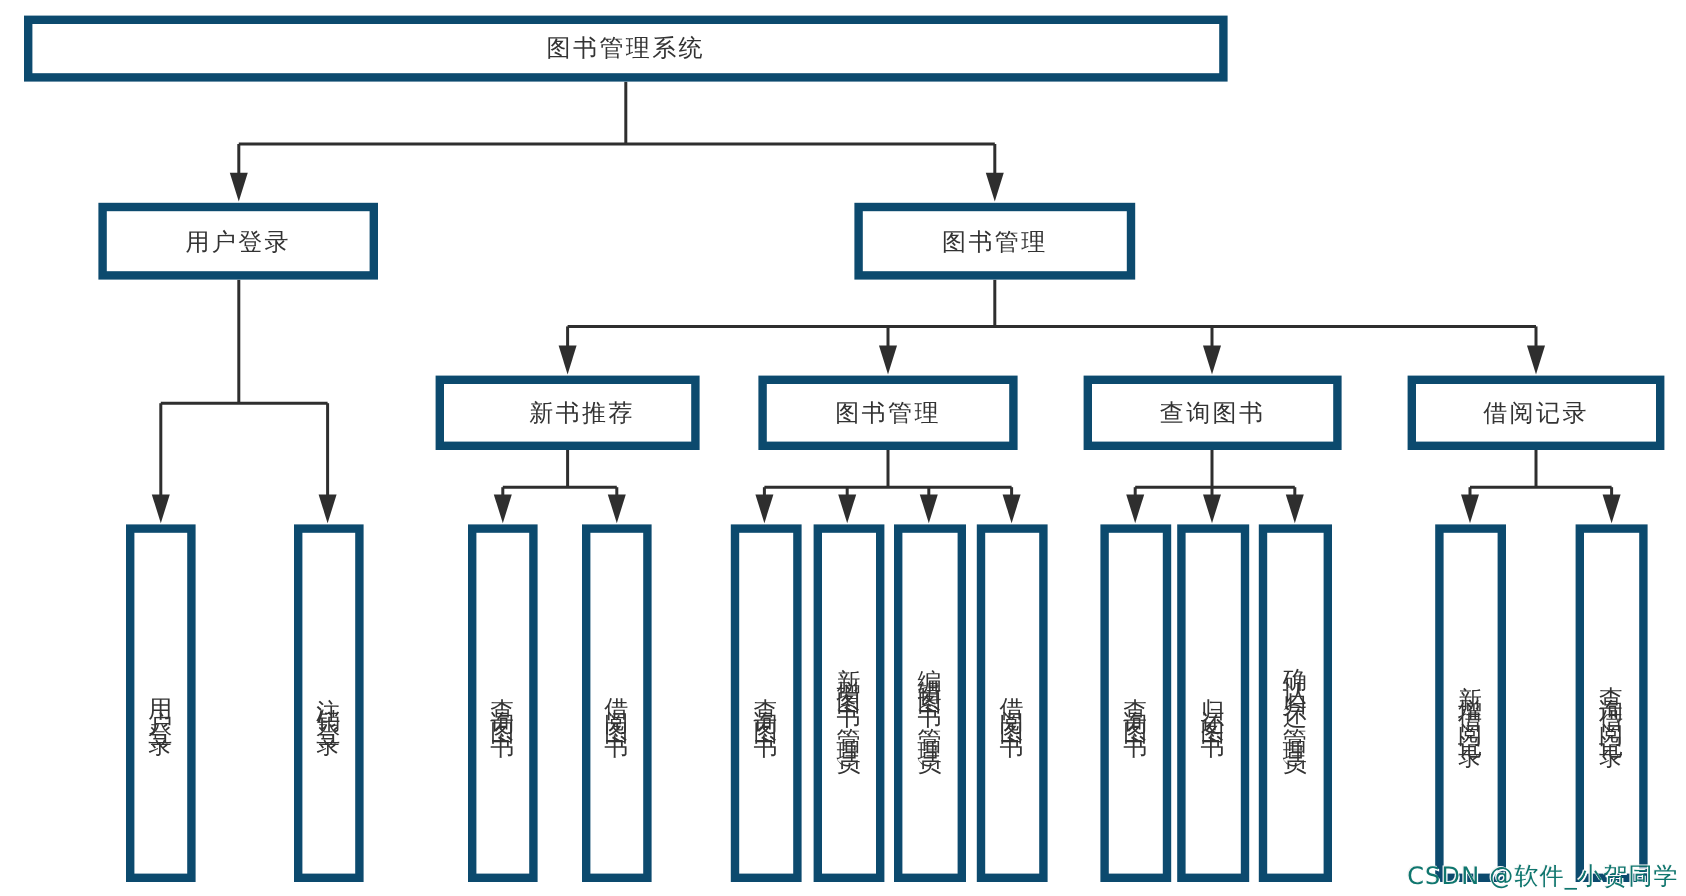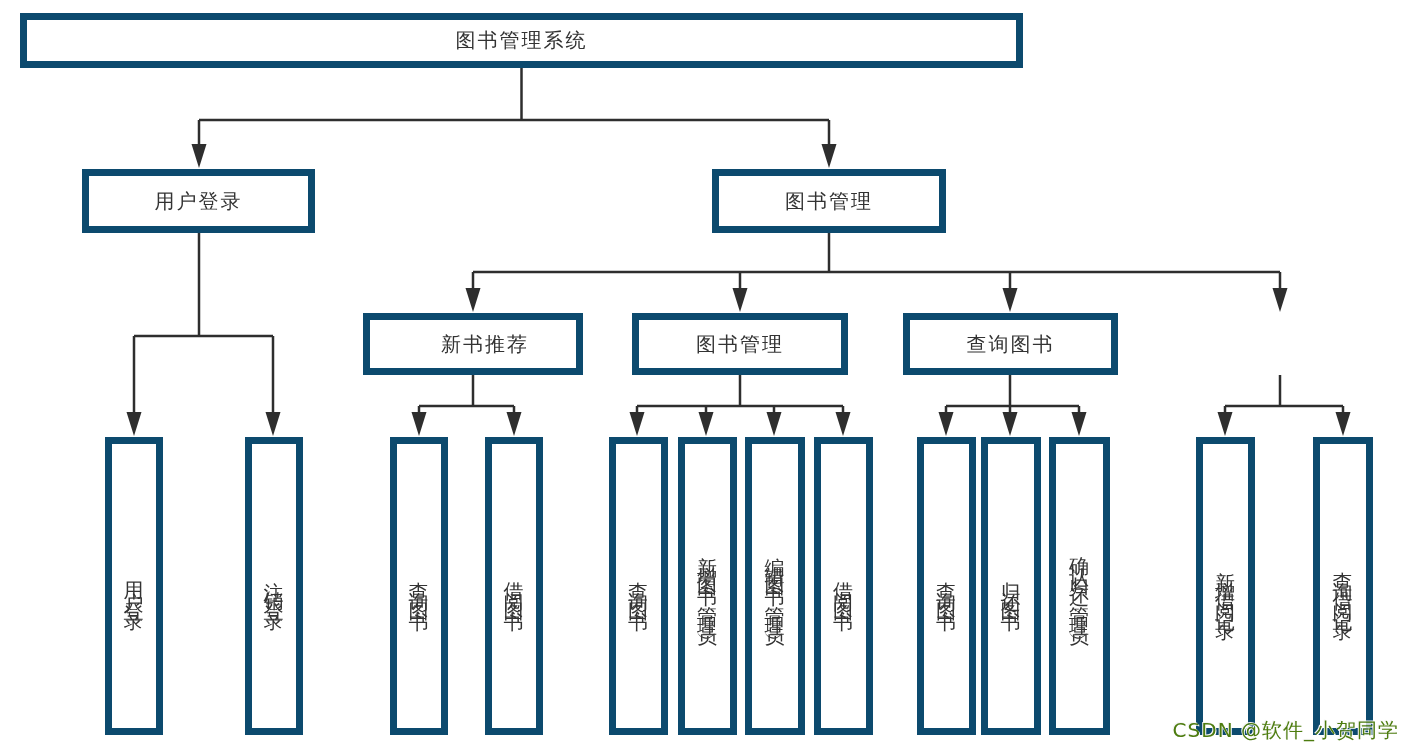--- a/index.html
+++ b/index.html
@@ -41,21 +41,21 @@
     font-size: 20px;
     letter-spacing: 10px;
     line-height: 1.1;
     white-space: nowrap;
   }
   .watermark {
     position: absolute;
     right: 6px;
     bottom: 3px;
     font-size: 20px;
-    color: #4d7c0f;
+    color: #0f766e;
     letter-spacing: 1px;
     text-shadow: 1px 1px 0 #ffffff, -1px -1px 0 #f4f4f4;
     white-space: nowrap;
     z-index: 5;
   }
 </style>
 </head>
 <body>
 
 <div id="stage">
@@ -127,20 +127,21 @@
   </svg>
 
   <div class="box hbox" style="left:20px; top:13px; width:1003px; height:55px;">图书管理系统</div>
 
   <div class="box hbox" style="left:82px; top:169px; width:233px; height:64px;">用户登录</div>
   <div class="box hbox" style="left:712px; top:169px; width:234px; height:64px;">图书管理</div>
 
   <div class="box hbox" style="left:363px; top:313px; width:220px; height:62px;padding-left:24px;">新书推荐</div>
   <div class="box hbox" style="left:632px; top:313px; width:216px; height:62px;">图书管理</div>
   <div class="box hbox" style="left:903px; top:313px; width:215px; height:62px;">查询图书</div>
+  <div class="box hbox" style="left:1173px; top:313px; width:214px; height:62px;">借阅记录</div>
 
   <div class="box vbox" style="left:105px; top:437px; width:58px; height:298px;">
     <span class="vtext">用户登录</span>
   </div>
   <div class="box vbox" style="left:245px; top:437px; width:58px; height:298px;">
     <span class="vtext">注销登录</span>
   </div>
 
   <div class="box vbox" style="left:390px; top:437px; width:58px; height:298px;">
     <span class="vtext">查询图书</span>

